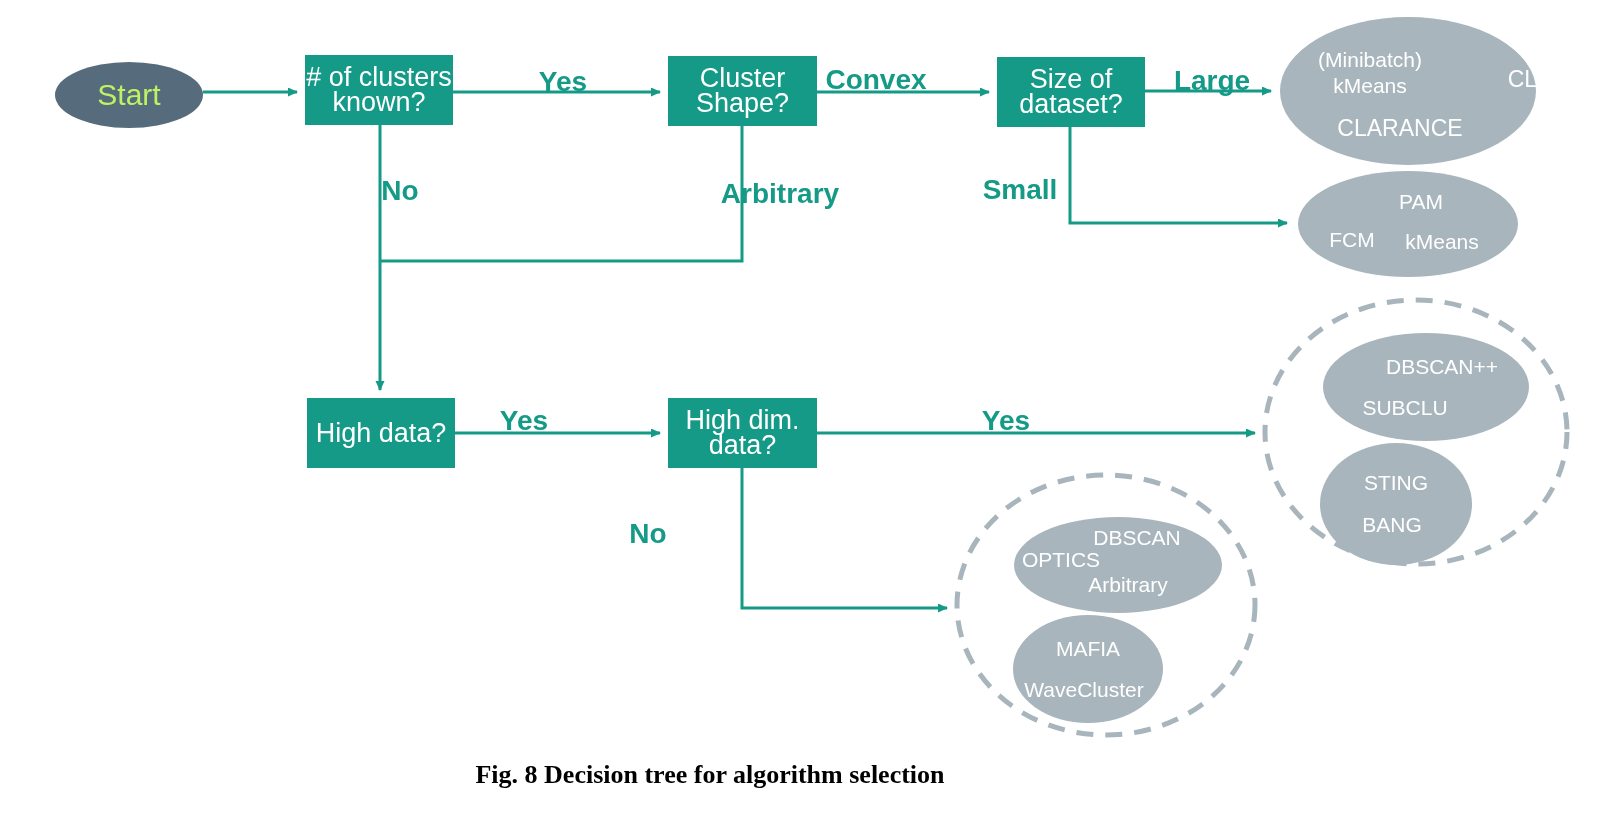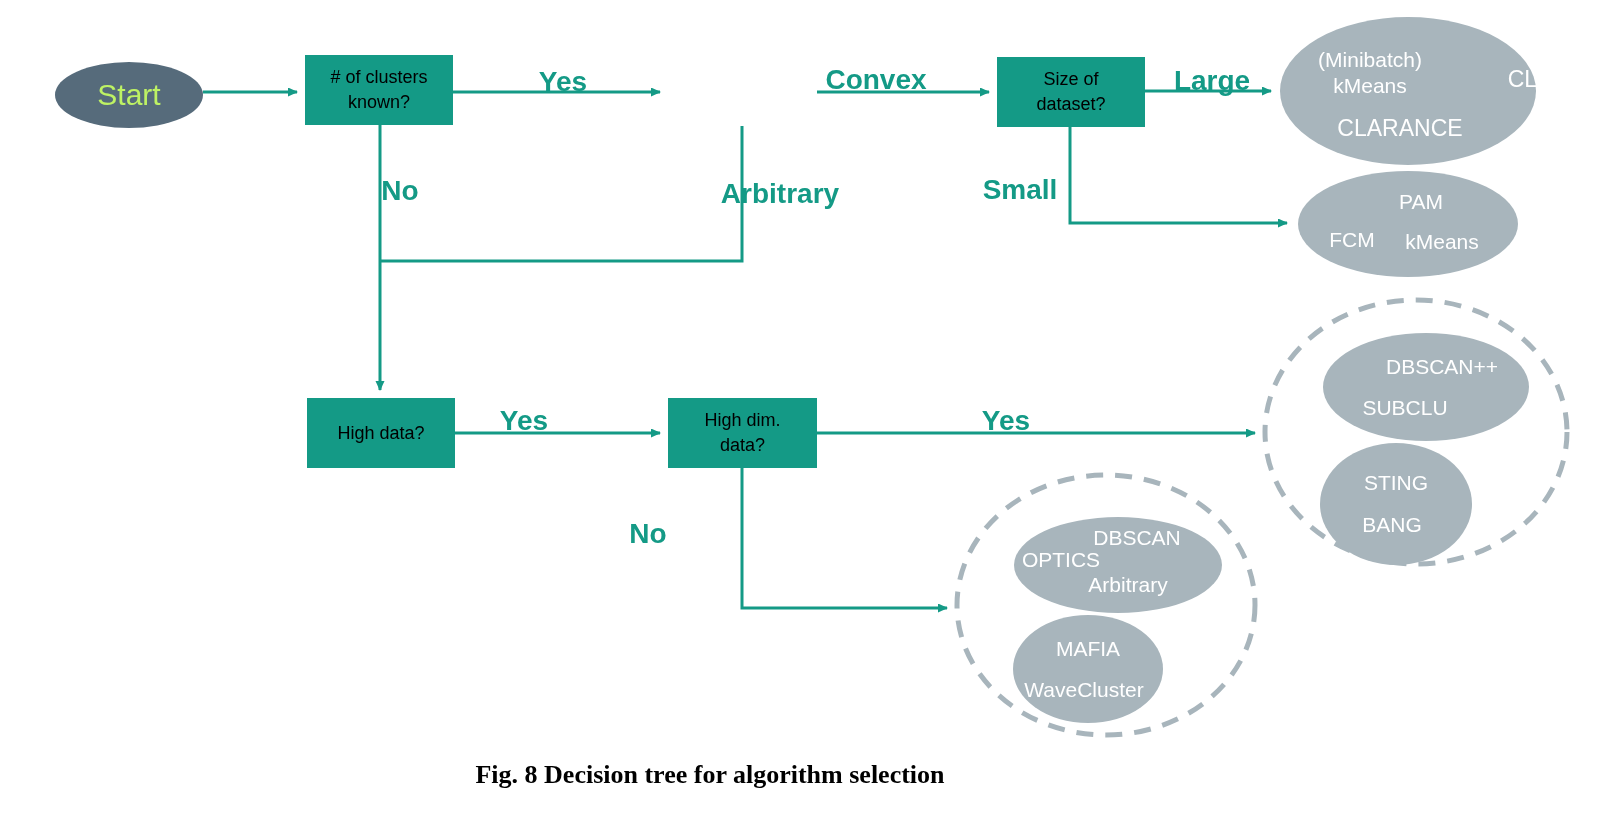--- a/index.html
+++ b/index.html
@@ -21,24 +21,24 @@
     left: 55px; top: 62px; width: 148px; height: 66px;
     background: #566b7b;
     border-radius: 50%;
     display: flex; align-items: center; justify-content: center;
     color: #bef264; font-size: 30px;
     z-index: 3;
   }
   .decision-box {
     position: absolute;
     background: #149a86;
-    color: #000000;
+    color: #ffffff;
     display: flex; align-items: center; justify-content: center;
     text-align: center;
-    font-size: 18px; line-height: 25px;
+    font-size: 27px; line-height: 25px;
     white-space: pre-line;
     z-index: 3;
   }
   .box-b1 { left: 305px; top: 55px;  width: 148px; height: 70px; }
   .box-b2 { left: 668px; top: 56px;  width: 149px; height: 70px; }
   .box-b3 { left: 997px; top: 57px;  width: 148px; height: 70px; }
   .box-b4 { left: 307px; top: 398px; width: 148px; height: 70px; }
   .box-b5 { left: 668px; top: 398px; width: 149px; height: 70px; }
   .edge-label {
     position: absolute;
@@ -129,20 +129,22 @@
     <path d="M1070,127 V223 H1287" fill="none" stroke="#149a86" stroke-width="3" marker-end="url(#arrow)"></path>
     <path d="M455,433 H660" fill="none" stroke="#149a86" stroke-width="3" marker-end="url(#arrow)"></path>
     <path d="M817,433 H1255" fill="none" stroke="#149a86" stroke-width="3" marker-end="url(#arrow)"></path>
     <path d="M742,468 V608 H947" fill="none" stroke="#149a86" stroke-width="3" marker-end="url(#arrow)"></path>
   </svg>
 
   <div class="start-ellipse">Start</div>
 
   <div class="decision-box box-b1"># of clusters
 known?</div>
+  <div class="decision-box box-b2">Cluster
+Shape?</div>
   <div class="decision-box box-b3">Size of
 dataset?</div>
   <div class="decision-box box-b4">High data?</div>
   <div class="decision-box box-b5">High dim.
 data?</div>
 
   <div class="edge-label lbl-yes1">Yes</div>
   <div class="edge-label lbl-convex">Convex</div>
   <div class="edge-label lbl-large">Large</div>
   <div class="edge-label lbl-no1">No</div>

